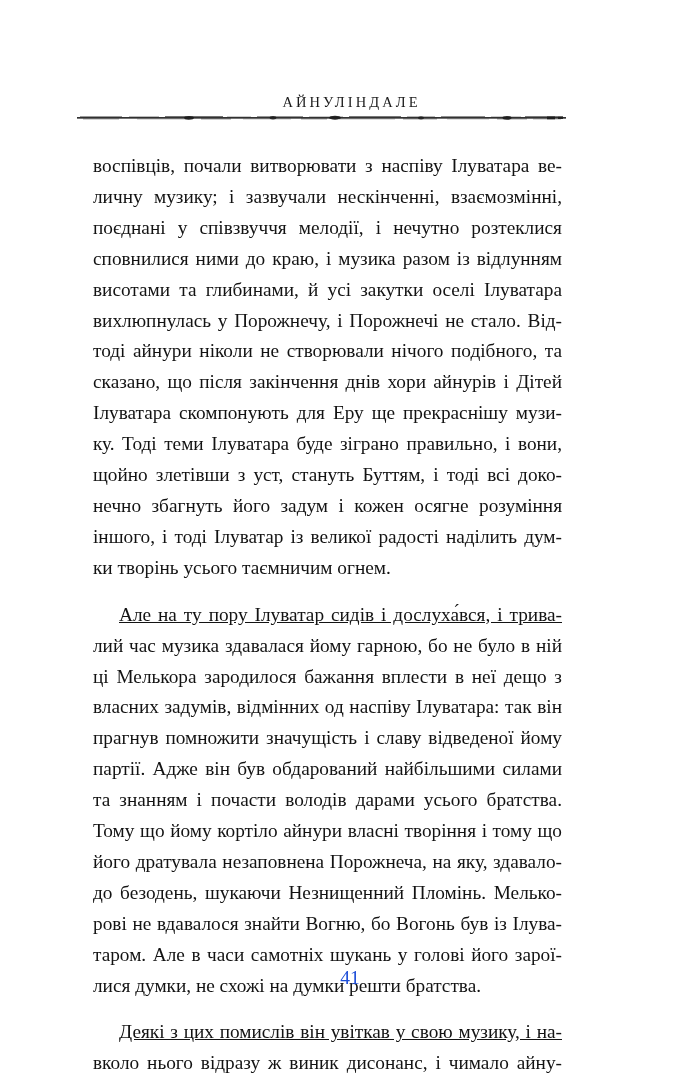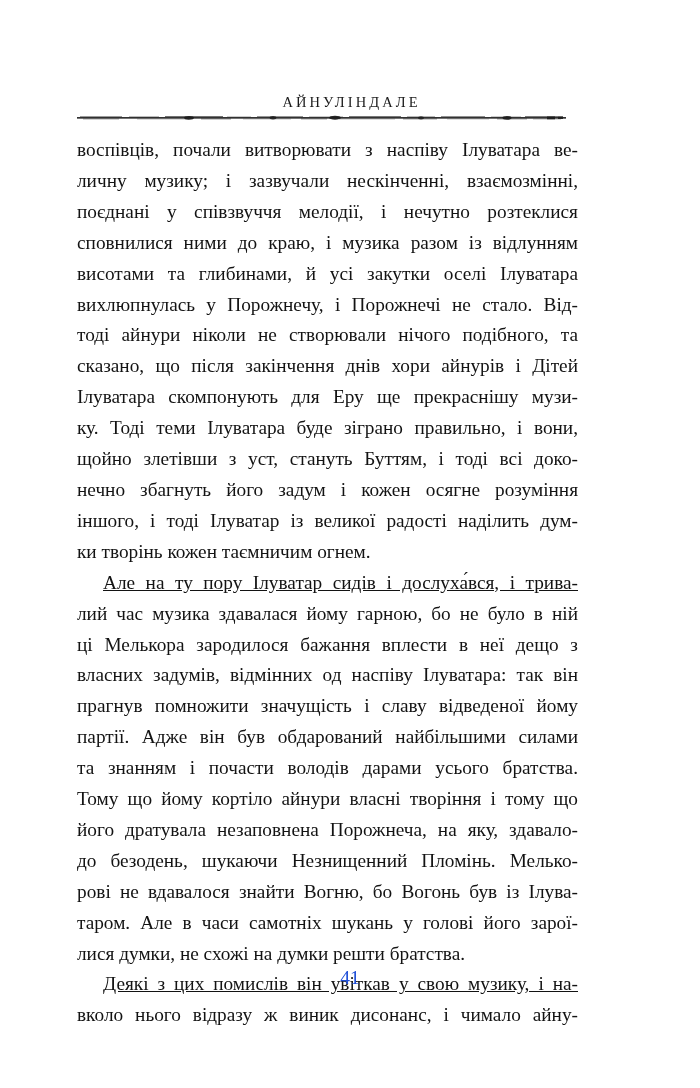--- a/index.html
+++ b/index.html
@@ -46,21 +46,21 @@
   
   .textblock {
     position: absolute;
     top: 135px;
     left: 77px;
     width: 501px;
     font-size: 19.3px;
     line-height: 30.9px;
     color: #131313;
   }
-  .para { margin: 0; }
+  .para { margin: 16px; }
   
   .ln {
     display: block;
     text-align: justify;
     text-align-last: justify;
     white-space: pre;
   }
   
   .ln.last {
     text-align: left;
@@ -134,21 +134,21 @@
         <span class="ln">сповнилися ними до краю, і музика разом із відлунням</span>
         <span class="ln">висотами та глибинами, й усі закутки оселі Ілуватара</span>
         <span class="ln">вихлюпнулась у Порожнечу, і Порожнечі не стало. Від-</span>
         <span class="ln">тоді айнури ніколи не створювали нічого подібного, та</span>
         <span class="ln">сказано, що після закінчення днів хори айнурів і Дітей</span>
         <span class="ln">Ілуватара скомпонують для Еру ще прекраснішу музи-</span>
         <span class="ln">ку. Тоді теми Ілуватара буде зіграно правильно, і вони,</span>
         <span class="ln">щойно злетівши з уст, стануть Буттям, і тоді всі доко-</span>
         <span class="ln">нечно збагнуть його задум і кожен осягне розуміння</span>
         <span class="ln">іншого, і тоді Ілуватар із великої радості наділить дум-</span>
-        <span class="ln last">ки творінь кожен таємничим огнем.</span>
+        <span class="ln last">ки творінь усього таємничим огнем.</span>
       </p>
       <p class="para">
         <span class="ln indent">Але на ту пору Ілуватар сидів і дослуха́вся, і трива-</span>
         <span class="ln">лий час музика здавалася йому гарною, бо не було в ній</span>
         <span class="ln">ці Мелькора зародилося бажання вплести в неї дещо з</span>
         <span class="ln">власних задумів, відмінних од наспіву Ілуватара: так він</span>
         <span class="ln">прагнув помножити значущість і славу відведеної йому</span>
         <span class="ln">партії. Адже він був обдарований найбільшими силами</span>
         <span class="ln">та знанням і почасти володів дарами усього братства.</span>
         <span class="ln">Тому що йому кортіло айнури власні творіння і тому що</span>

